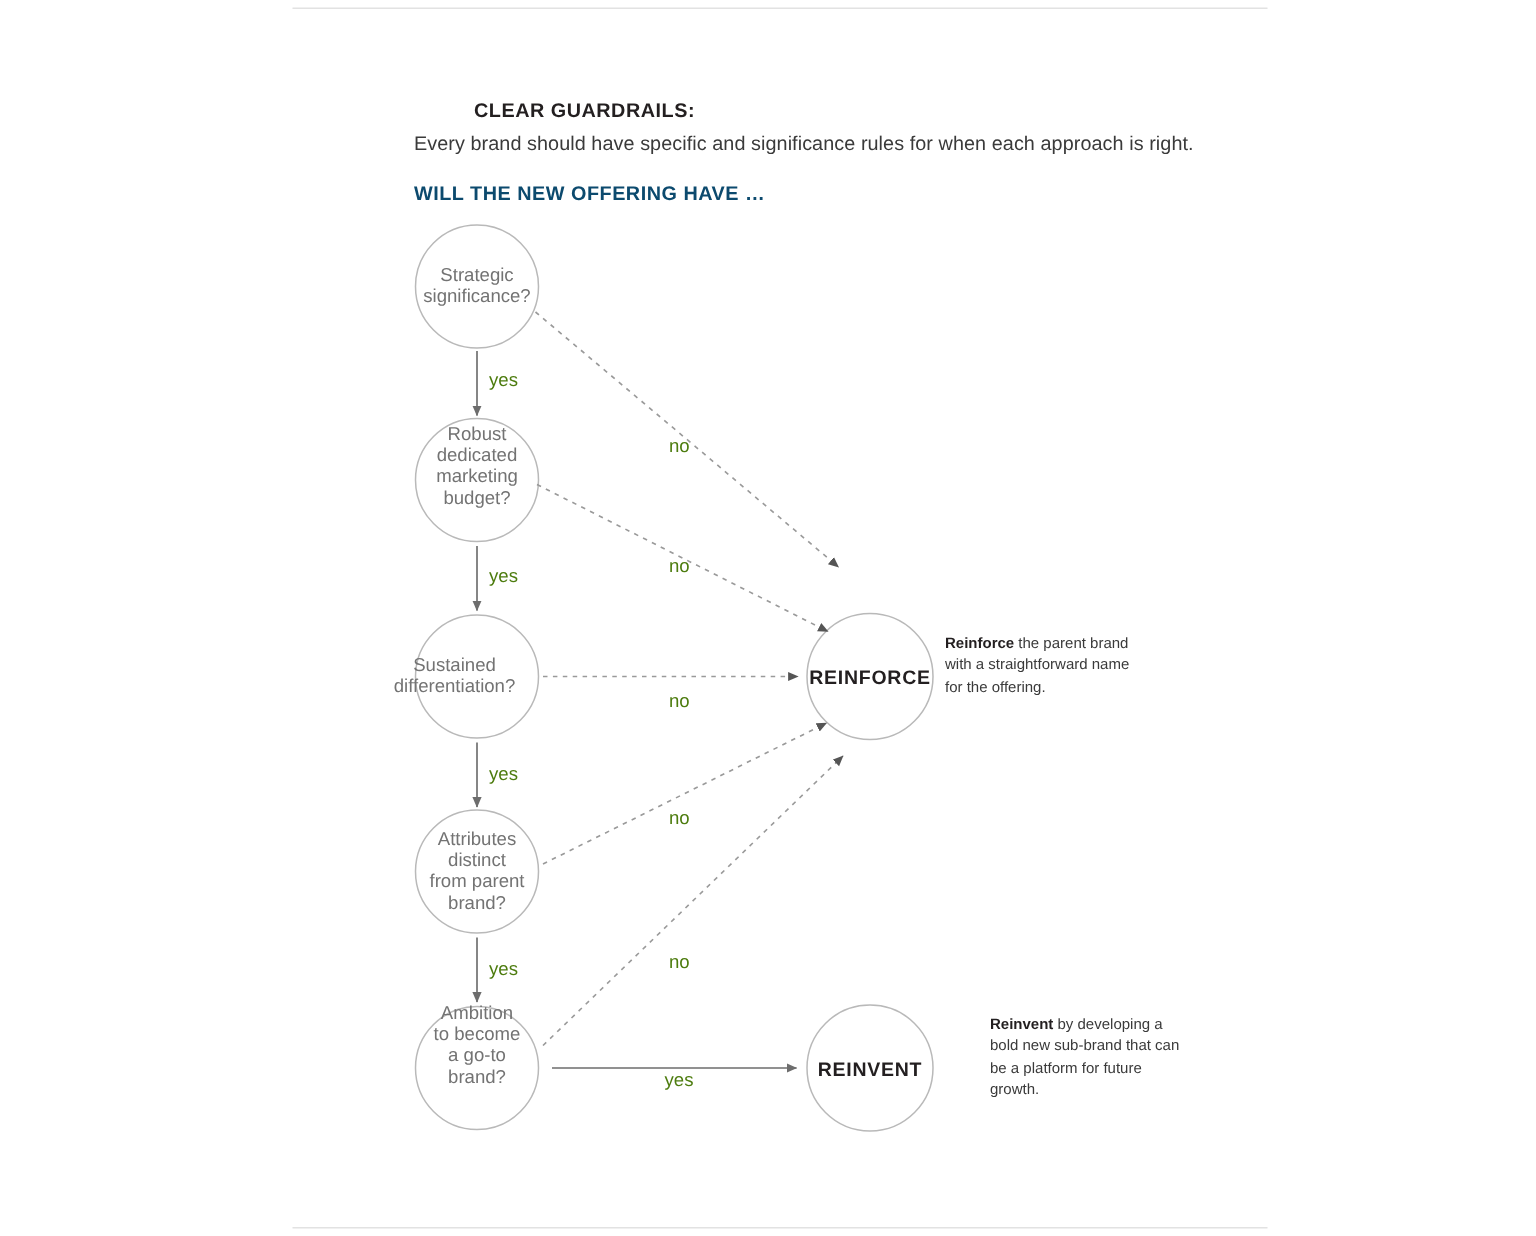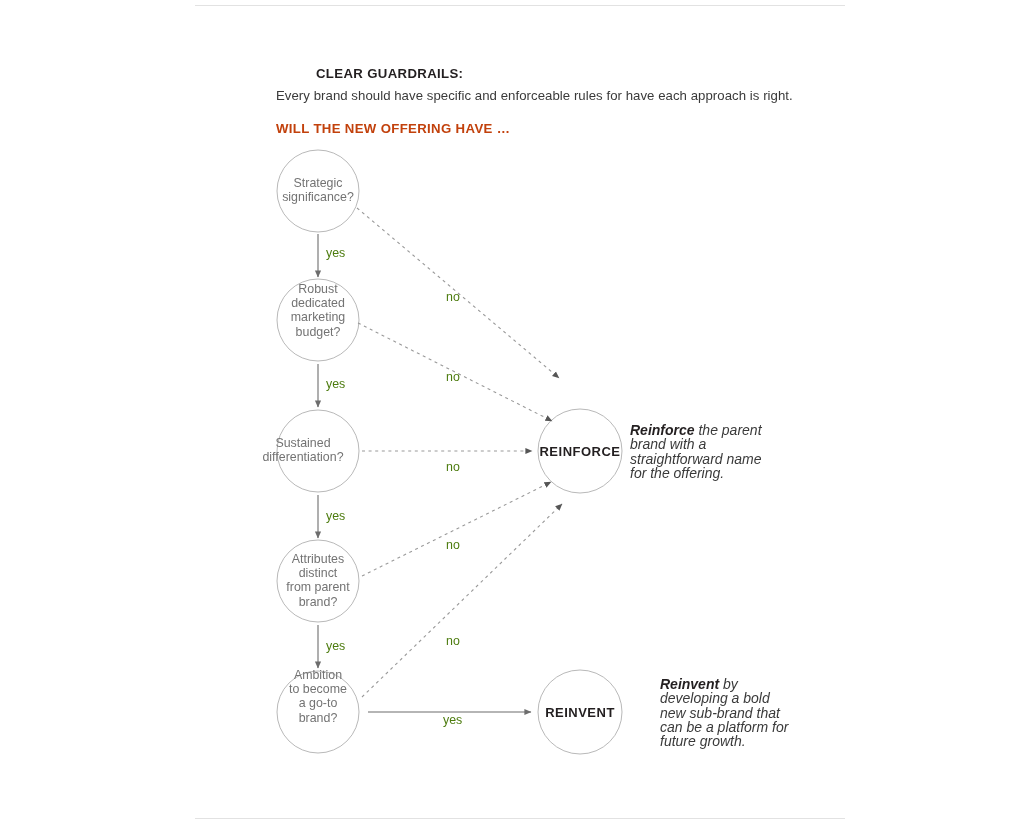--- a/index.html
+++ b/index.html
@@ -43,21 +43,21 @@
     color: #3a3a3a;
     letter-spacing: 0.05px;
   }
   .question-head {
     position: absolute;
     left: 276px;
     top: 121px;
     font-size: 13.2px;
     font-weight: bold;
     letter-spacing: 0.35px;
-    color: #c2410c;
+    color: #0c4a6e;
     text-align: center;
   }
 
   .diagram {
     position: absolute;
     left: 0;
     top: 0;
     width: 1024px;
     height: 824px;
   }
@@ -80,39 +80,38 @@
     color: #231f20;
     width: 110px;
   }
   .edge-label {
     position: absolute;
     font-size: 12.4px;
     color: #4d7c0f;
   }
   .desc {
     position: absolute;
-    font-size: 14px;
+    font-size: 10px;
     line-height: 14.3px;
     color: #3a3a3a;
     width: 135px;
-    font-style: italic;
   }
   .desc b {
     color: #231f20;
     font-weight: bold;
   }
 </style>
 </head>
 <body>
 
 <div class="rule top"></div>
 <div class="rule bottom"></div>
 
 <div class="headline">CLEAR GUARDRAILS:</div>
-<div class="subhead">Every brand should have specific and enforceable rules for have each approach is right.</div>
+<div class="subhead">Every brand should have specific and significance rules for when each approach is right.</div>
 <div class="question-head">WILL THE NEW OFFERING HAVE …</div>
 
 <div class="diagram">
   <svg width="1024" height="824" viewBox="0 0 1024 824" xmlns="http://www.w3.org/2000/svg">
     <defs>
       <marker id="arrow-solid" markerWidth="7" markerHeight="7" refX="6" refY="3.2" orient="auto">
         <path d="M0,0.4 L6.4,3.2 L0,6 z" fill="#6d6d6d"></path>
       </marker>
       <marker id="arrow-dash" markerWidth="7" markerHeight="7" refX="6" refY="3.2" orient="auto">
         <path d="M0,0.4 L6.4,3.2 L0,6 z" fill="#555555"></path>

